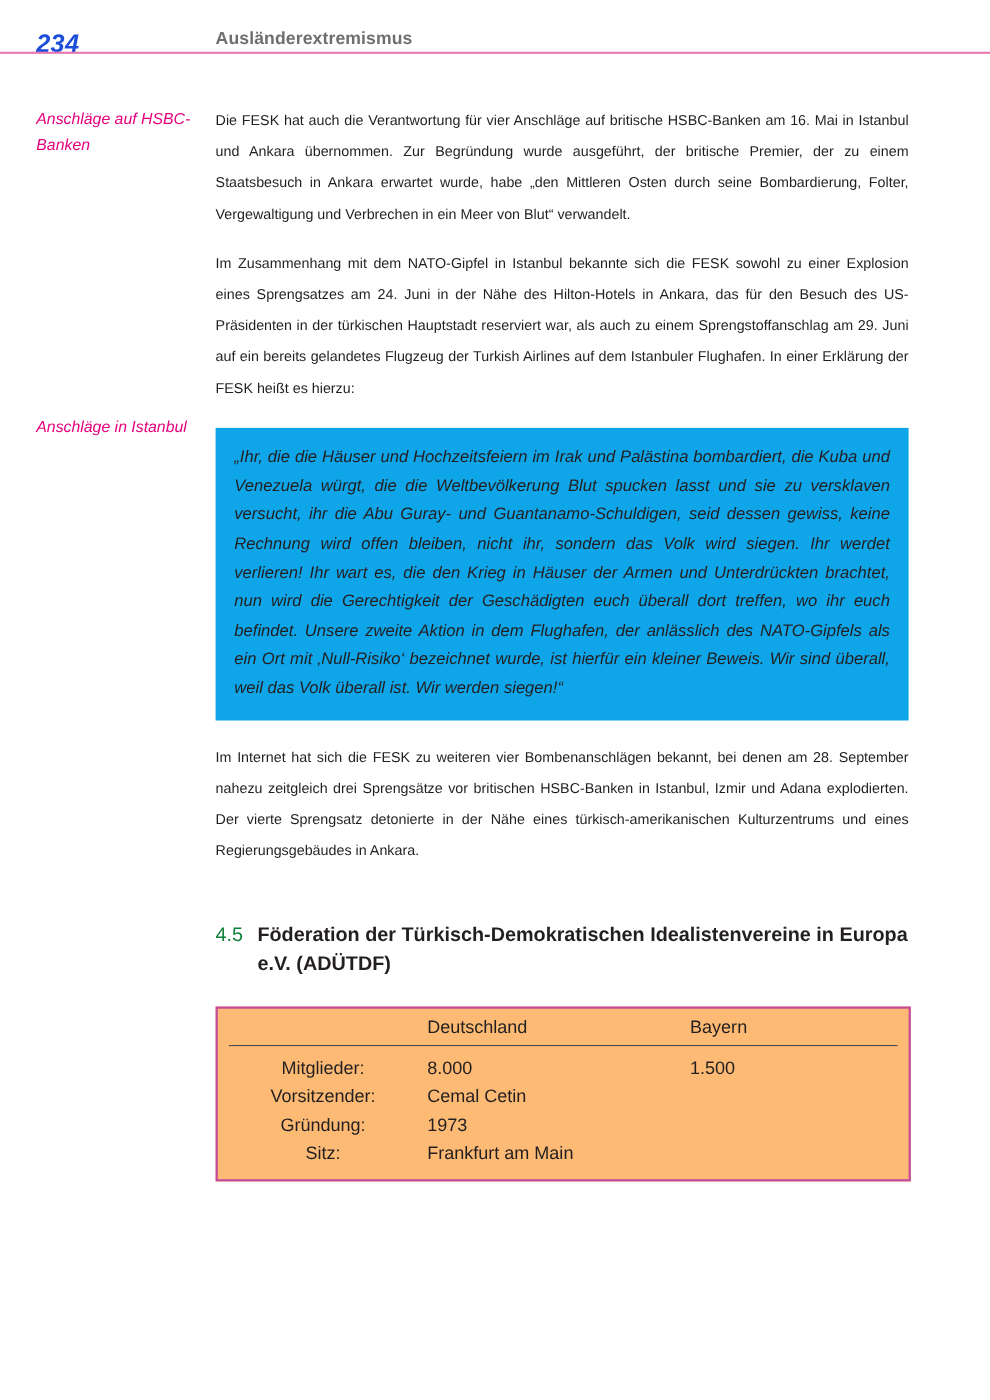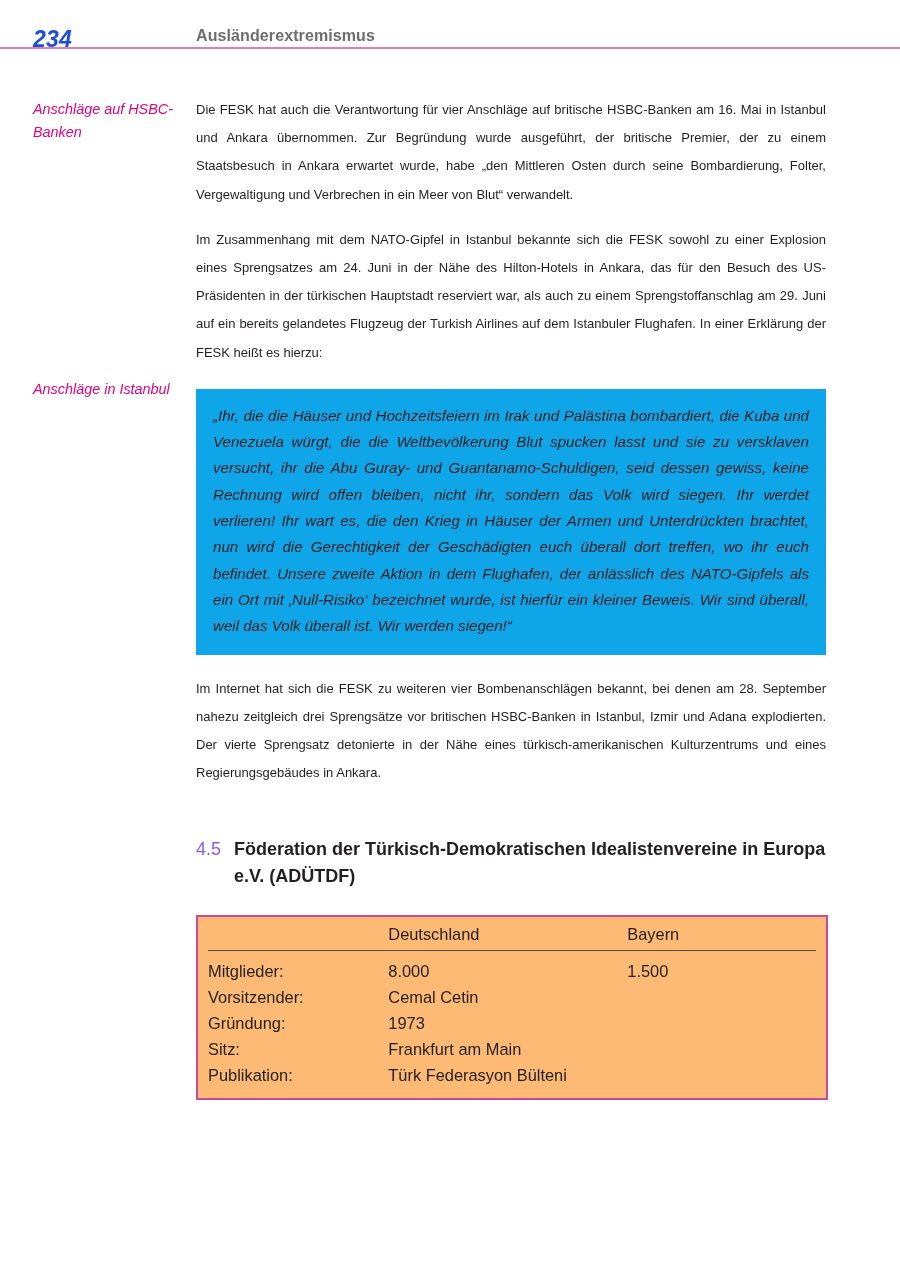--- a/index.html
+++ b/index.html
@@ -104,21 +104,21 @@
   .section-heading {
     display: flex;
     margin: 49px 0 0 0;
   }
   .section-number {
     flex: 0 0 auto;
     width: 38px;
     font-size: 18px;
     line-height: 27px;
     font-weight: normal;
-    color: #8b5cf6;
+    color: #15803d;
   }
   .section-title {
     font-size: 18px;
     line-height: 27px;
     font-weight: bold;
     color: #231f20;
     width: 595px;
   }
 
   
@@ -152,21 +152,21 @@
   .divider-row td {
     padding: 0;
   }
   .divider-line {
     height: 1px;
     background: #4d4d4d;
     width: 100%;
     margin-bottom: 7px;
   }
   table.facts td.c-label {
-    text-align: left;
+    text-align: center;
     padding-right: 9px;
     white-space: nowrap;
     line-height: 26px;
   }
   table.facts td.c-de,
   table.facts td.c-by {
     line-height: 26px;
     white-space: nowrap;
   }
 </style>
@@ -225,22 +225,17 @@
       <tr>
         <td class="c-label">Gründung:</td>
         <td class="c-de">1973</td>
         <td class="c-by"></td>
       </tr>
       <tr>
         <td class="c-label">Sitz:</td>
         <td class="c-de">Frankfurt am Main</td>
         <td class="c-by"></td>
       </tr>
-      <tr>
-        <td class="c-label">Publikation:</td>
-        <td class="c-de">Türk Federasyon Bülteni</td>
-        <td class="c-by"></td>
-      </tr>
     </tbody>
       </table>
   </div>
 
 </div>
 
 </body></html>

